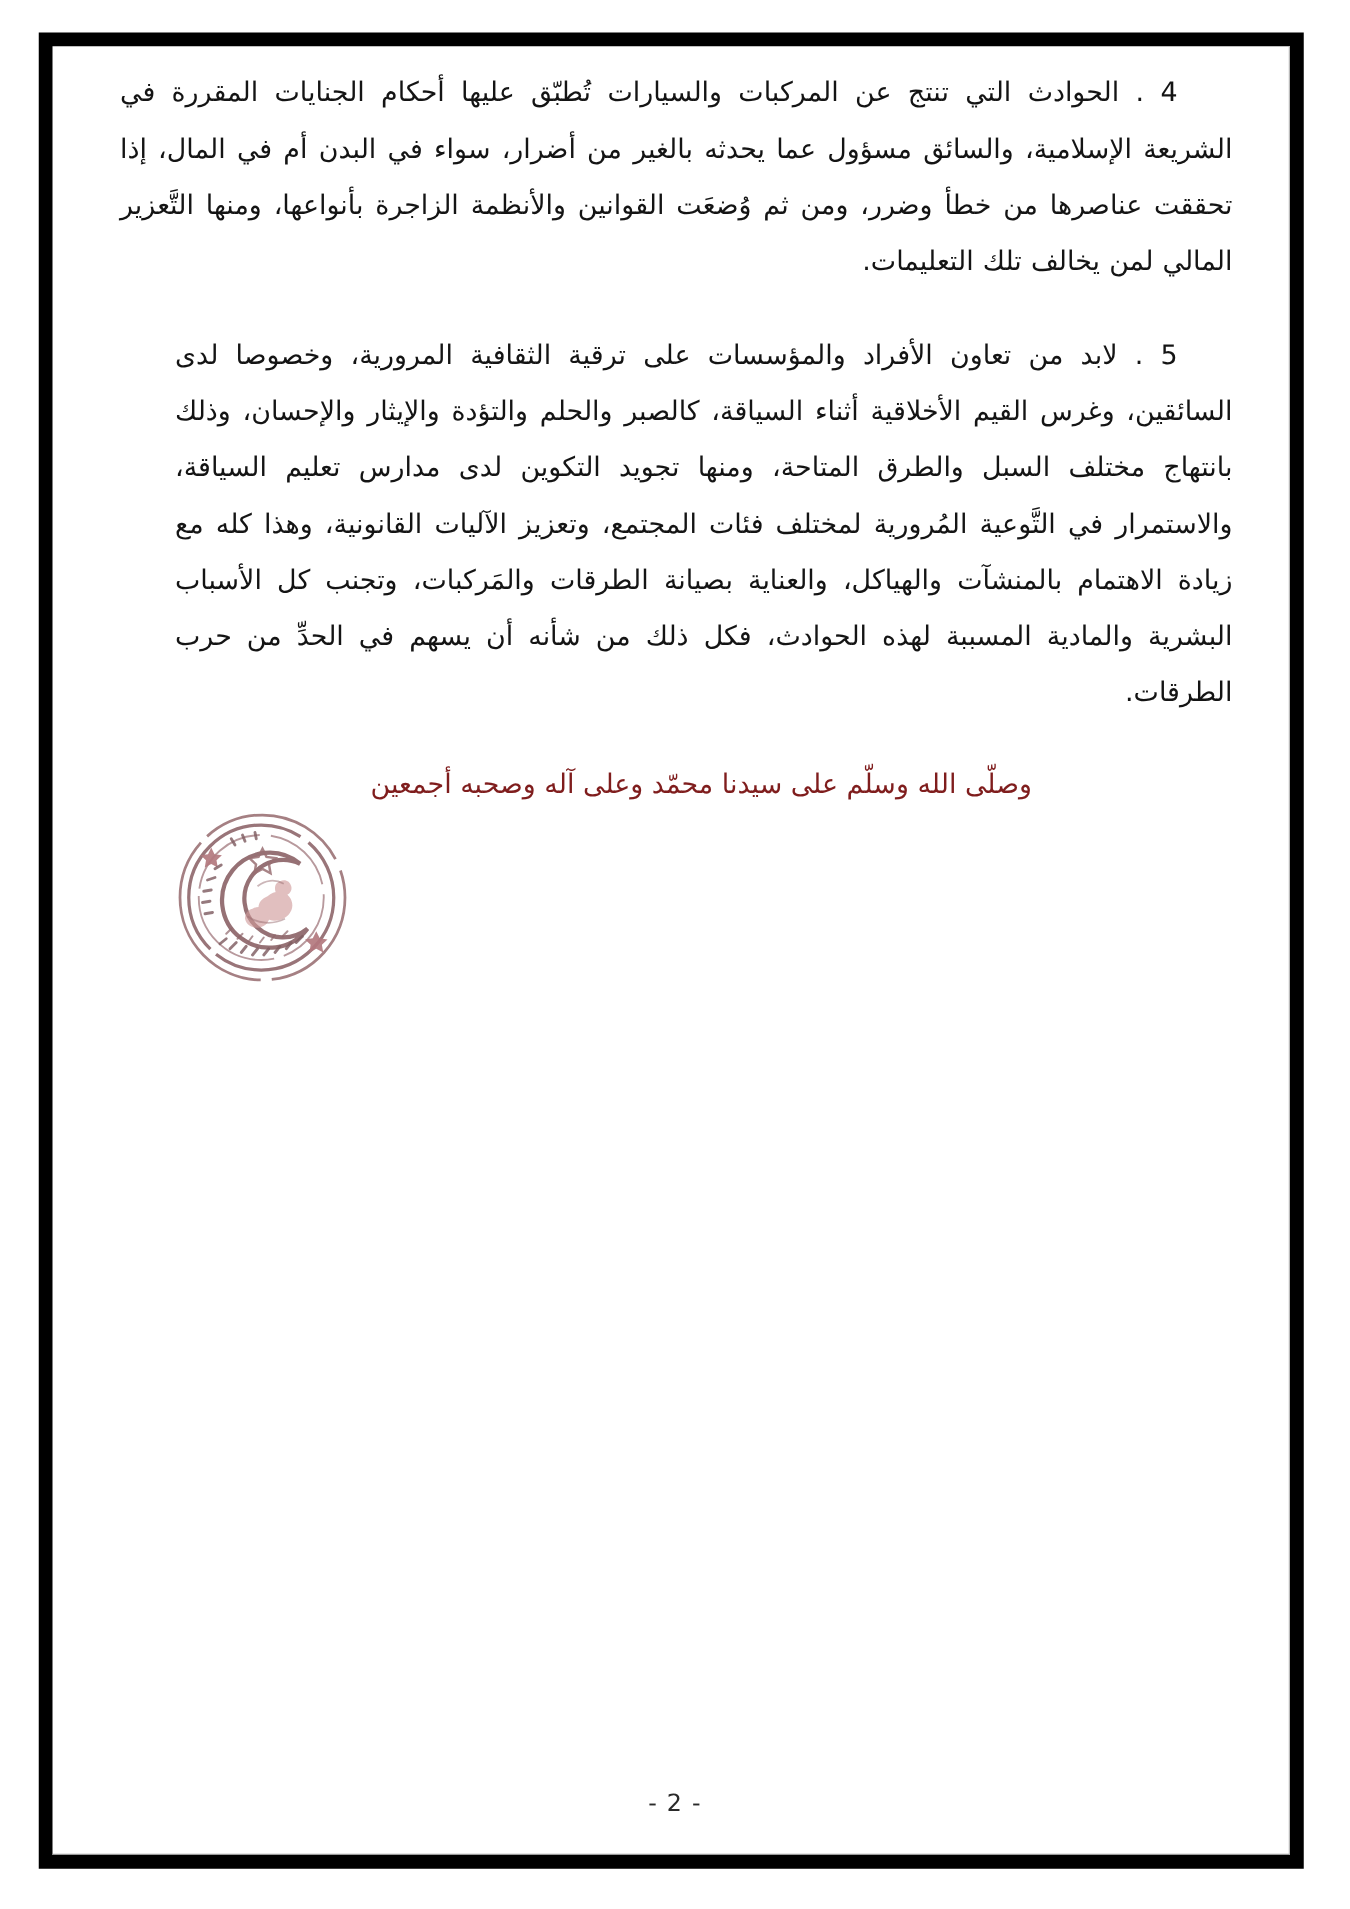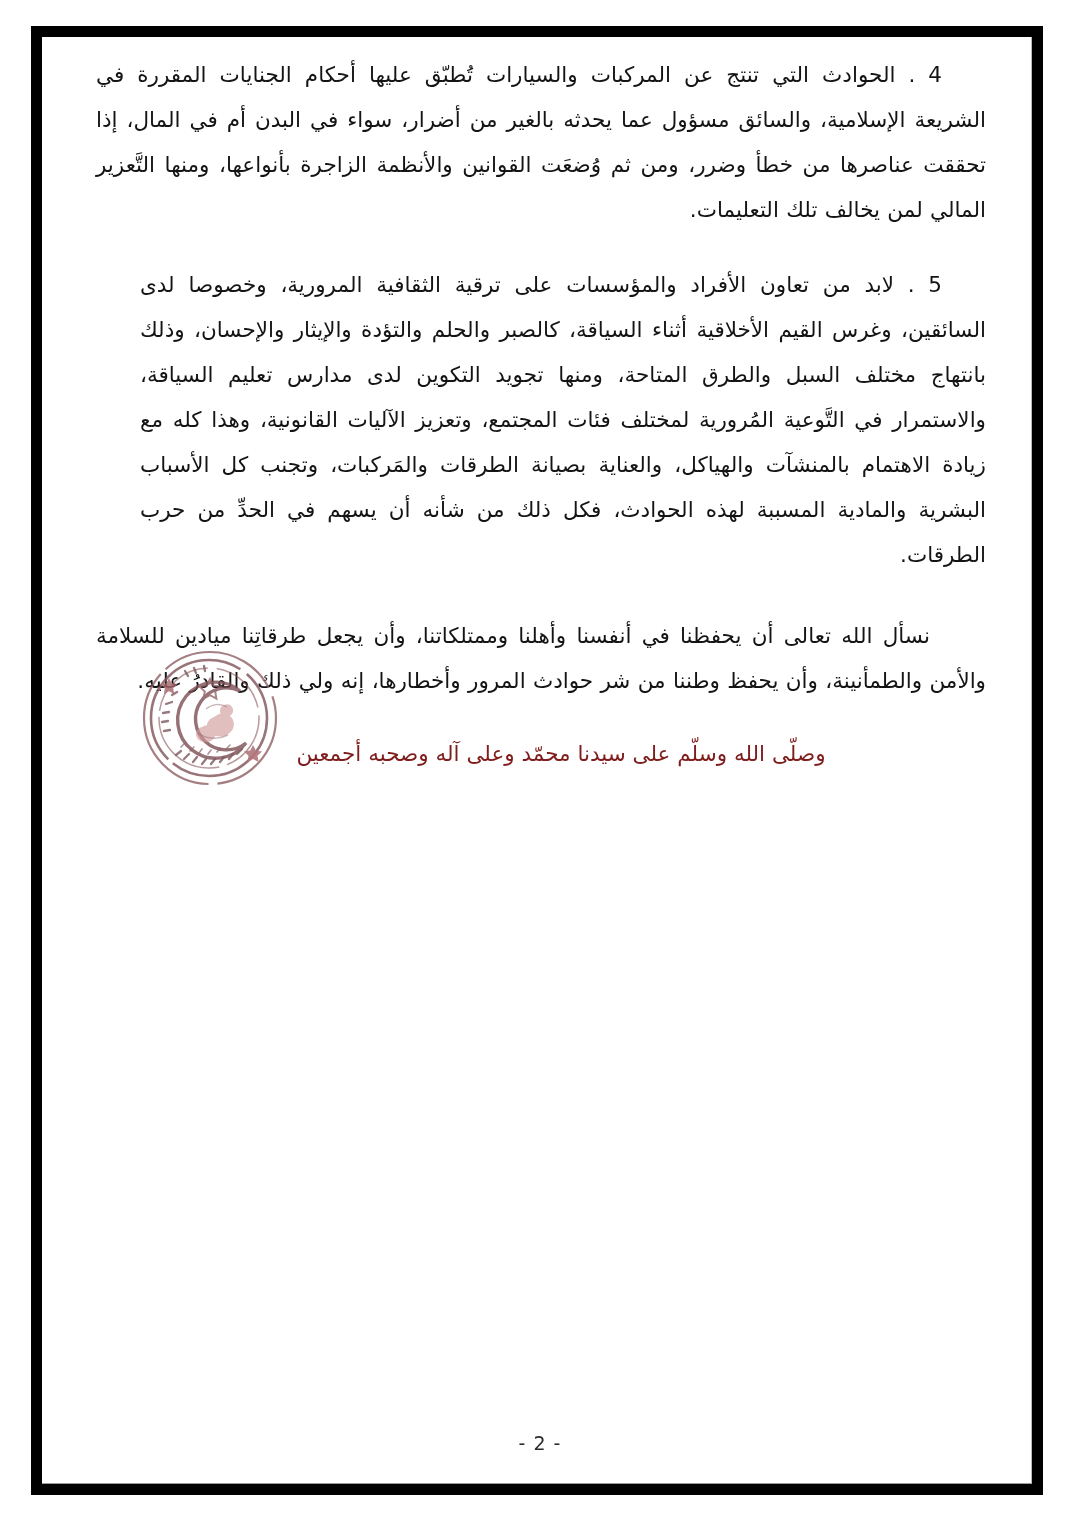--- a/index.html
+++ b/index.html
@@ -111,21 +111,20 @@
   <div class="scan-border">
     <div class="scan-border-inner"></div>
   </div>
 
   <div class="doc-body">
 
     <p class="para p-first">4 . الحوادث التي تنتج عن المركبات والسيارات تُطبّق عليها أحكام الجنايات المقررة في الشريعة الإسلامية، والسائق مسؤول عما يحدثه بالغير من أضرار، سواء في البدن أم في المال، إذا تحققت عناصرها من خطأ وضرر، ومن ثم وُضعَت القوانين والأنظمة الزاجرة بأنواعها، ومنها التَّعزير المالي لمن يخالف تلك التعليمات.</p>
 
     <p class="para p-second">5 . لابد من تعاون الأفراد والمؤسسات على ترقية الثقافية المرورية، وخصوصا لدى السائقين، وغرس القيم الأخلاقية أثناء السياقة، كالصبر والحلم والتؤدة والإيثار والإحسان، وذلك بانتهاج مختلف السبل والطرق المتاحة، ومنها تجويد التكوين لدى مدارس تعليم السياقة، والاستمرار في التَّوعية المُرورية لمختلف فئات المجتمع، وتعزيز الآليات القانونية، وهذا كله مع زيادة الاهتمام بالمنشآت والهياكل، والعناية بصيانة الطرقات والمَركبات، وتجنب كل الأسباب البشرية والمادية المسببة لهذه الحوادث، فكل ذلك من شأنه أن يسهم في الحدِّ من حرب الطرقات.</p>
 
-    <p class="para p-third">نسأل الله تعالى أن يحفظنا في أنفسنا وأهلنا وممتلكاتنا، وأن يجعل طرقاتِنا ميادين للسلامة والأمن والطمأنينة، وأن يحفظ وطننا من شر حوادث المرور وأخطارها، إنه ولي ذلك والقادرُ عليه.</p>
 
     <p class="blessing">وصلّى الله وسلّم على سيدنا محمّد وعلى آله وصحبه أجمعين</p>
 
   </div>
 
   <div class="stamp">
     <svg viewBox="0 0 150 150" xmlns="http://www.w3.org/2000/svg">
       <defs>
         <clipPath id="seal-clip">
             <circle cx="74" cy="75" r="70"></circle>

